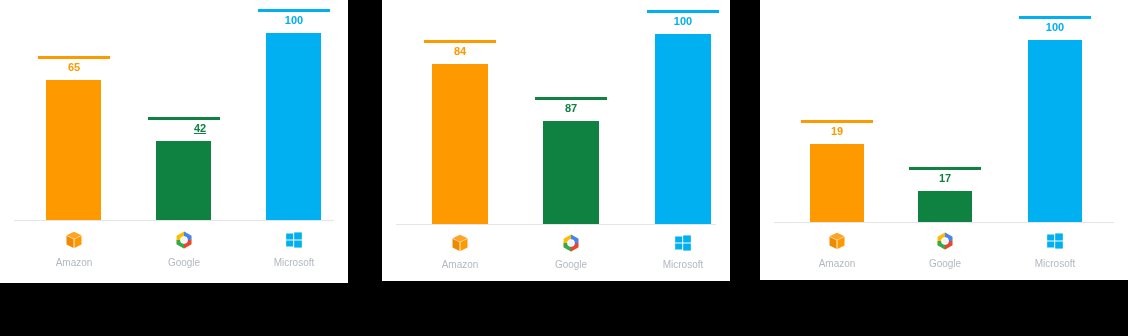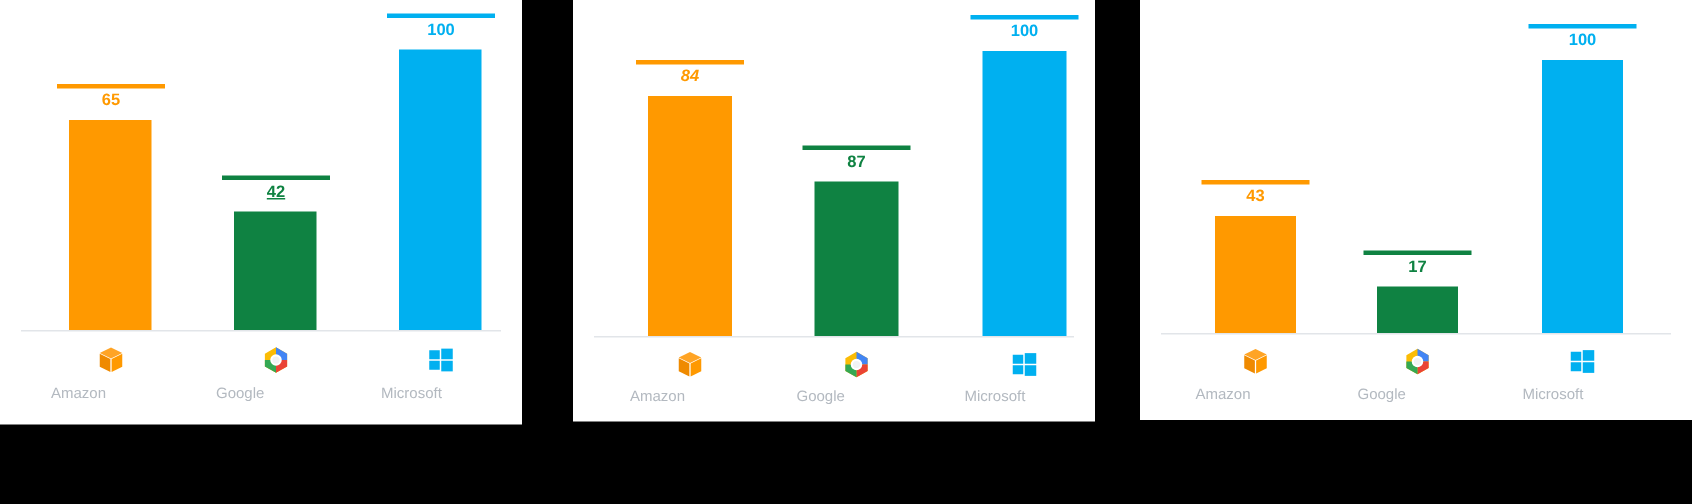--- a/index.html
+++ b/index.html
@@ -63,20 +63,21 @@
     font-weight: bold;
     text-align: center;
     line-height: 13px;
     white-space: nowrap;
   }
 
   .cat-label {
     position: absolute;
     font-size: 10px;
     color: #b3b9c0;
+    text-align: center;
     white-space: nowrap;
     line-height: 12px;
   }
 
   .cat-icon {
     position: absolute;
   }
   .cat-icon svg { display: block; }
 </style>
 </head>
@@ -92,21 +93,21 @@
         <div class="cat-icon" style="left: 64px; top: 230px;">
           <svg width="20" height="20" viewBox="0 0 24 24" aria-hidden="true">
     <path d="M12 2 L21 6.4 L12 10.8 L3 6.4 Z" fill="#ffa425"></path>
     <path d="M3 6.9 L11.5 11.2 L11.5 21.6 L3 17.3 Z" fill="#ef8a00"></path>
     <path d="M21 6.9 L12.5 11.2 L12.5 21.6 L21 17.3 Z" fill="#ff9900"></path>
   </svg>
         </div>
         <div class="cat-label" style="left: 34px; width: 80px; top: 257px; color: rgb(179, 185, 192);">Amazon</div>
         <div class="bar" style="left: 156px; width: 55px; top: 141px; height: 79px; background: rgb(15, 130, 66);"></div>
         <div class="cap" style="left: 148px; width: 72px; top: 117px; background: rgb(15, 130, 66);"></div>
-        <div class="value-label" style="left: 154px; width: 60px; top: 122px; color: rgb(15, 130, 66); text-decoration: underline;">42</div>
+        <div class="value-label" style="left: 170px; width: 60px; top: 122px; color: rgb(15, 130, 66); text-decoration: underline;">42</div>
         <div class="cat-icon" style="left: 174px; top: 230px;">
           <svg width="20" height="20" viewBox="0 0 24 24" aria-hidden="true">
     <path d="M12 1.8 L20.9 6.9 L20.9 17.1 L12 22.2 L3.1 17.1 L3.1 6.9 Z" fill="#fbbc05"></path>
     <path d="M12 1.8 L20.9 6.9 L20.9 12 L12 12 Z" fill="#4285f4"></path>
     <path d="M20.9 12 L20.9 17.1 L12 22.2 L12 12 Z" fill="#ea4335"></path>
     <path d="M3.1 12 L12 12 L12 22.2 L3.1 17.1 Z" fill="#34a853"></path>
     <circle cx="12" cy="12" r="4.6" fill="#ffffff"></circle>
     <circle cx="12" cy="12" r="2.9" fill="#f1f3f4"></circle>
   </svg>
         </div>
@@ -123,21 +124,21 @@
   </svg>
         </div>
         <div class="cat-label" style="left: 254px; width: 80px; top: 257px; color: rgb(179, 185, 192);">Microsoft</div>
       </div>
   </div>
   <div class="panel panel-1">
     <div class="plot">
         <div class="axis-line" style="left: 14px; width: 320px; top: 224px; background: rgb(226, 229, 233);"></div>
         <div class="bar" style="left: 50px; width: 56px; top: 64px; height: 160px; background: rgb(255, 153, 0);"></div>
         <div class="cap" style="left: 42px; width: 72px; top: 40px; background: rgb(255, 153, 0);"></div>
-        <div class="value-label" style="left: 48px; width: 60px; top: 45px; color: rgb(255, 153, 0); font-style: italic;">84</div>
+        <div class="value-label" style="left: 48px; width: 60px; top: 45px; color: rgb(255, 153, 0);">84</div>
         <div class="cat-icon" style="left: 68px; top: 233px;">
           <svg width="20" height="20" viewBox="0 0 24 24" aria-hidden="true">
     <path d="M12 2 L21 6.4 L12 10.8 L3 6.4 Z" fill="#ffa425"></path>
     <path d="M3 6.9 L11.5 11.2 L11.5 21.6 L3 17.3 Z" fill="#ef8a00"></path>
     <path d="M21 6.9 L12.5 11.2 L12.5 21.6 L21 17.3 Z" fill="#ff9900"></path>
   </svg>
         </div>
         <div class="cat-label" style="left: 38px; width: 80px; top: 259px; color: rgb(179, 185, 192);">Amazon</div>
         <div class="bar" style="left: 161px; width: 56px; top: 121px; height: 103px; background: rgb(15, 130, 66);"></div>
         <div class="cap" style="left: 153px; width: 72px; top: 97px; background: rgb(15, 130, 66);"></div>
@@ -165,21 +166,21 @@
   </svg>
         </div>
         <div class="cat-label" style="left: 261px; width: 80px; top: 259px; color: rgb(179, 185, 192);">Microsoft</div>
       </div>
   </div>
   <div class="panel panel-2">
     <div class="plot">
         <div class="axis-line" style="left: 14px; width: 340px; top: 222px; background: rgb(226, 229, 233);"></div>
         <div class="bar" style="left: 50px; width: 54px; top: 144px; height: 78px; background: rgb(255, 153, 0);"></div>
         <div class="cap" style="left: 41px; width: 72px; top: 120px; background: rgb(255, 153, 0);"></div>
-        <div class="value-label" style="left: 47px; width: 60px; top: 125px; color: rgb(255, 153, 0);">43</div>
+        <div class="value-label" style="left: 47px; width: 60px; top: 125px; color: rgb(255, 153, 0);">19</div>
         <div class="cat-icon" style="left: 67px; top: 231px;">
           <svg width="20" height="20" viewBox="0 0 24 24" aria-hidden="true">
     <path d="M12 2 L21 6.4 L12 10.8 L3 6.4 Z" fill="#ffa425"></path>
     <path d="M3 6.9 L11.5 11.2 L11.5 21.6 L3 17.3 Z" fill="#ef8a00"></path>
     <path d="M21 6.9 L12.5 11.2 L12.5 21.6 L21 17.3 Z" fill="#ff9900"></path>
   </svg>
         </div>
         <div class="cat-label" style="left: 37px; width: 80px; top: 258px; color: rgb(179, 185, 192);">Amazon</div>
         <div class="bar" style="left: 158px; width: 54px; top: 191px; height: 31px; background: rgb(15, 130, 66);"></div>
         <div class="cap" style="left: 149px; width: 72px; top: 167px; background: rgb(15, 130, 66);"></div>

